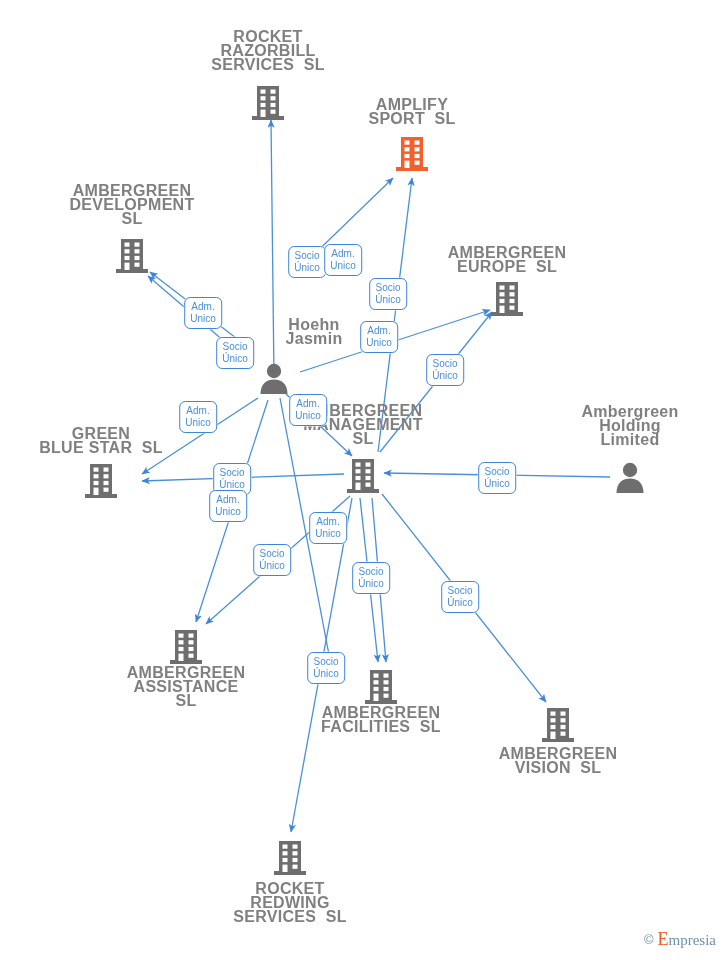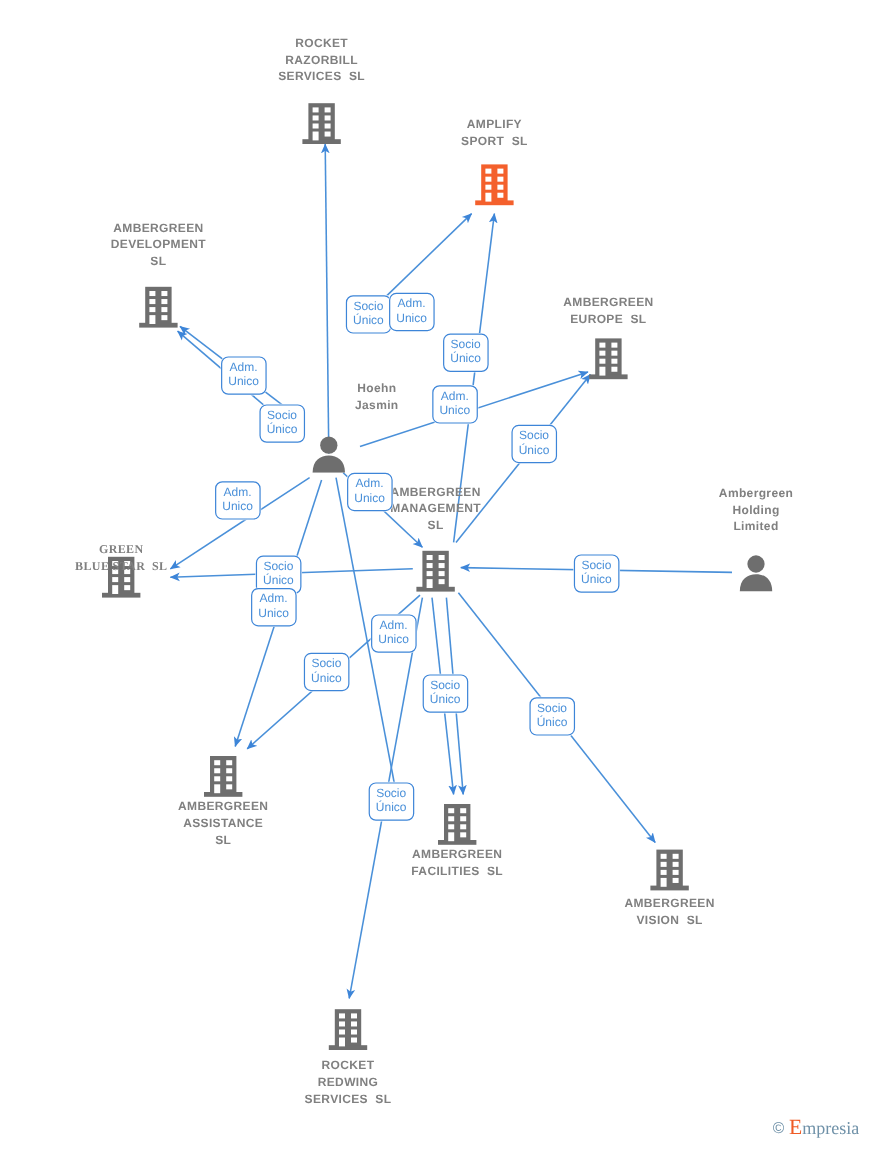--- a/index.html
+++ b/index.html
@@ -5,21 +5,21 @@
   html,body{margin:0;padding:0;background:#ffffff;}
   body{
     width:728px;height:960px;position:relative;overflow:hidden;
     font-family:"Liberation Sans", sans-serif;
   }
   #graph{position:absolute;left:0;top:0;width:728px;height:960px;}
   .node{position:absolute;transform:translate(-50%,-50%);text-align:center;}
   .node .ico{display:block;margin:0 auto;}
   .node-label{
     position:absolute;left:50%;transform:translateX(-50%);
-    color:#808080;font-size:10px;font-weight:bold;line-height:14px;
+    color:#808080;font-size:16px;font-weight:bold;line-height:14px;
     letter-spacing:.3px;white-space:pre;text-align:center;
   }
   .edge-label{
     position:absolute;transform:translate(-50%,-50%);
     background:#ffffff;border:1.4px solid #3d85d8;border-radius:6px;
     color:#4a90d9;font-size:10px;line-height:12px;text-align:center;
     padding:3px 5px;white-space:pre;
     box-shadow:0 0 0 .5px rgba(255,255,255,.9);
   }
   #watermark{
@@ -153,21 +153,21 @@
           <rect x="1" y="32" width="32" height="4" fill="#6e6e6e"></rect>
           <rect x="9.5" y="5.5" width="5" height="4.2" fill="#fff"></rect>
           <rect x="19.5" y="5.5" width="5" height="4.2" fill="#fff"></rect>
           <rect x="9.5" y="12.2" width="5" height="4.2" fill="#fff"></rect>
           <rect x="19.5" y="12.2" width="5" height="4.2" fill="#fff"></rect>
           <rect x="9.5" y="18.9" width="5" height="4.2" fill="#fff"></rect>
           <rect x="19.5" y="18.9" width="5" height="4.2" fill="#fff"></rect>
           <rect x="9.5" y="25.6" width="5" height="7.4" fill="#fff"></rect>
           <rect x="19.5" y="25.6" width="5" height="4.2" fill="#fff"></rect>
         </svg></span></div>
-    <div class="node-label" style="left: 101px; top: 452px; transform: translateX(-50%); position: absolute; font-family: Liberation Serif, serif;">GREEN
+    <div class="node-label" style="left: 101px; top: 427px; transform: translateX(-50%); position: absolute;">GREEN
 BLUE STAR  SL</div>
     <div class="node company" style="left: 186px; top: 647px;"><span><svg class="ico" width="34" height="38" viewBox="0 0 34 38" xmlns="http://www.w3.org/2000/svg">
           <rect x="6" y="2" width="22" height="31" fill="#6e6e6e"></rect>
           <rect x="1" y="32" width="32" height="4" fill="#6e6e6e"></rect>
           <rect x="9.5" y="5.5" width="5" height="4.2" fill="#fff"></rect>
           <rect x="19.5" y="5.5" width="5" height="4.2" fill="#fff"></rect>
           <rect x="9.5" y="12.2" width="5" height="4.2" fill="#fff"></rect>
           <rect x="19.5" y="12.2" width="5" height="4.2" fill="#fff"></rect>
           <rect x="9.5" y="18.9" width="5" height="4.2" fill="#fff"></rect>
           <rect x="19.5" y="18.9" width="5" height="4.2" fill="#fff"></rect>

